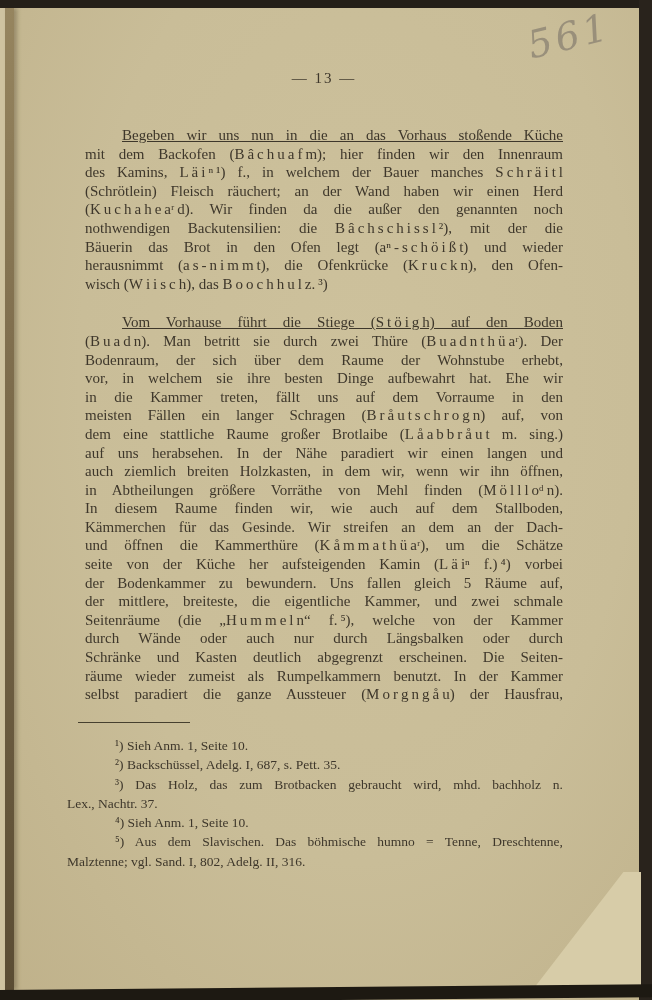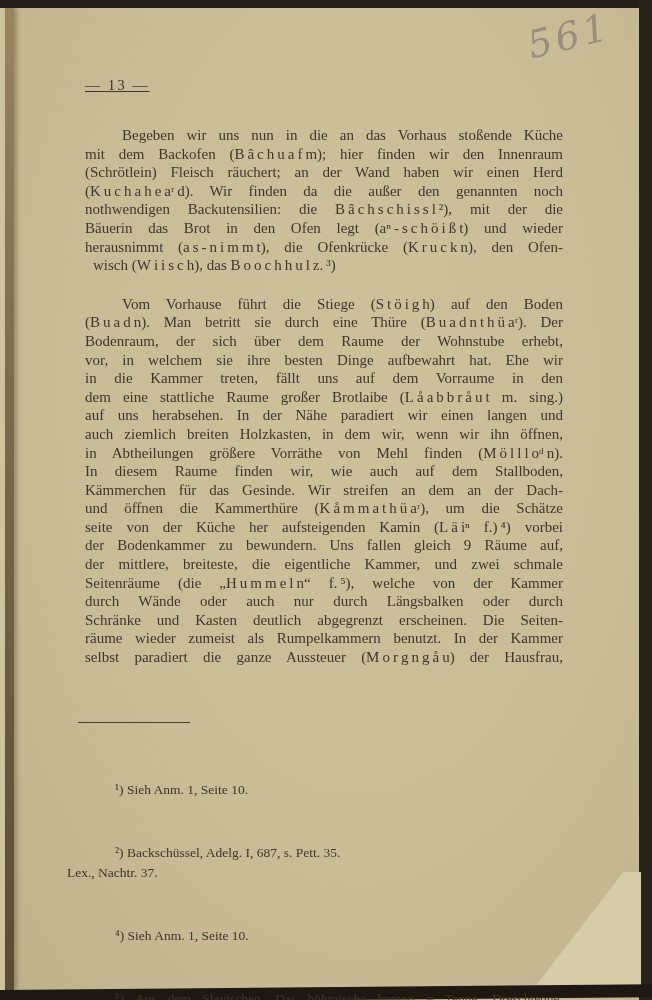--- a/index.html
+++ b/index.html
@@ -19,34 +19,34 @@
                  background:linear-gradient(180deg,#96855f 0%,#7c6b4b 40%,#5a4c33 100%);
                  box-shadow:3px 0 4px rgba(70,58,35,.35); }
   .under-page-wedge { position:absolute; right:11px; bottom:8px; width:110px; height:120px;
                  background:#d7cca8; clip-path:polygon(84% 0, 100% 0, 100% 100%, 0 100%); }
   
   .handwritten { position:absolute; left:527px; top:14px; font-style:italic; font-size:38px;
                  color:#8e8574; opacity:.8; letter-spacing:4px; transform:rotate(-14deg);
                  font-family:"DejaVu Serif", serif; }
   
   .content { position:absolute; left:85px; top:0; width:478px; }
-  .page-number { position:absolute; top:77px; width:100%; text-align:left;
-                 font-size:15px; letter-spacing:2px;text-decoration:underline; }
+  .page-number { position:absolute; top:70px; width:100%; text-align:center;
+                 font-size:15px; letter-spacing:2px; }
   .body-text { position:absolute; top:126px; width:478px; }
   .paragraph + .paragraph { margin-top:20px; }
   .line { font-size:15px; line-height:18.6px; height:18.6px; white-space:nowrap;
           text-align:justify; text-align-last:justify; }
-  .line.first { text-indent:37px; }
-  .line.last  { text-align-last:left;margin-left:8px; }
+  .line.first { text-indent:37px;text-decoration:underline; }
+  .line.last  { text-align-last:left; }
   .footnote-rule { position:absolute; top:722px; left:-7px; width:112px; height:0;
           border-top:1.6px solid #46402f; }
   .footnotes { position:absolute; top:736px; left:-18px; width:496px; }
   .fn-line { font-size:13.5px; line-height:19.3px; height:19.3px; white-space:nowrap;
           text-align:justify; text-align-last:justify; }
-  .fn-line.first { text-indent:48px;margin-top:44px; }
+  .fn-line.first { text-indent:48px; }
   .fn-line.last  { text-align-last:left; }
 </style>
 </head>
 <body>
 
 <div class="scan">
   <div class="page-left-edge"></div>
   <div class="binding-crease"></div>
   <div class="edge-top"></div>
   <div class="edge-right"></div>
@@ -55,61 +55,64 @@
 
   <div class="handwritten">561</div>
 
   <div class="content">
     <div class="page-number">— 13 —</div>
 
     <div class="body-text" id="paragraphs">
         <div class="paragraph">
           <div class="line first">Begeben wir uns nun in die an das Vorhaus stoßende Küche</div>
           <div class="line">mit dem Backofen (B â c h u a f m); hier finden wir den Innenraum</div>
+          <div class="line">des Kamins, L ä i ⁿ ¹) f., in welchem der Bauer manches S c h r ä i t l</div>
           <div class="line">(Schrötlein) Fleisch räuchert; an der Wand haben wir einen Herd</div>
           <div class="line">(K u c h a h e aʳ d). Wir finden da die außer den genannten noch</div>
           <div class="line">nothwendigen Backutensilien: die B â c h s c h i s s l ²), mit der die</div>
           <div class="line">Bäuerin das Brot in den Ofen legt (aⁿ - s c h ö i ß t) und wieder</div>
           <div class="line">herausnimmt (a s - n i m m t), die Ofenkrücke (K r u c k n), den Ofen-</div>
           <div class="line last">wisch (W i i s c h), das B o o c h h u l z. ³)</div>
         </div>
         <div class="paragraph">
           <div class="line first">Vom Vorhause führt die Stiege (S t ö i g h) auf den Boden</div>
-          <div class="line">(B u a d n). Man betritt sie durch eine Thüre (B u a d n t h ü aʳ). Der</div>
+          <div class="line">(B u a d n). Man betritt sie durch zwei Thüre (B u a d n t h ü aʳ). Der</div>
           <div class="line">Bodenraum, der sich über dem Raume der Wohnstube erhebt,</div>
           <div class="line">vor, in welchem sie ihre besten Dinge aufbewahrt hat.  Ehe wir</div>
           <div class="line">in die Kammer treten, fällt uns auf dem Vorraume in den</div>
+          <div class="line">meisten Fällen ein langer Schragen (B r å u t s c h r o g n) auf, von</div>
           <div class="line">dem eine stattliche Raume großer Brotlaibe (L å a b b r å u t m. sing.)</div>
           <div class="line">auf uns herabsehen.  In der Nähe paradiert wir einen langen und</div>
           <div class="line">auch ziemlich breiten Holzkasten, in dem wir, wenn wir ihn öffnen,</div>
           <div class="line">in Abtheilungen größere Vorräthe von Mehl finden (M ö l l l oᵈ n).</div>
           <div class="line">In diesem Raume finden wir, wie auch auf dem Stallboden,</div>
           <div class="line">Kämmerchen für das Gesinde.  Wir streifen an dem an der Dach-</div>
           <div class="line">und öffnen die Kammerthüre (K å m m a t h ü aʳ), um die Schätze</div>
           <div class="line">seite von der Küche her aufsteigenden Kamin (L ä iⁿ f.) ⁴) vorbei</div>
-          <div class="line">der Bodenkammer zu bewundern.  Uns fallen gleich 9 Räume auf,</div>
+          <div class="line">der Bodenkammer zu bewundern.  Uns fallen gleich 5 Räume auf,</div>
           <div class="line">der mittlere, breiteste, die eigentliche Kammer, und zwei schmale</div>
           <div class="line">Seitenräume (die „H u m m e l n“ f. ⁵), welche von der Kammer</div>
           <div class="line">durch Wände oder auch nur durch Längsbalken oder durch</div>
           <div class="line">Schränke und Kasten deutlich abgegrenzt erscheinen.  Die Seiten-</div>
           <div class="line">räume wieder zumeist als Rumpelkammern benutzt. In der Kammer</div>
           <div class="line">selbst paradiert die ganze Aussteuer (M o r g n g å u) der Hausfrau,</div>
         </div>
       </div>
 
     <div class="footnote-rule"></div>
 
     <div class="footnotes" id="footnotes">
         <div class="footnote">
           <div class="fn-line first last">¹) Sieh Anm. 1, Seite 10.</div>
         </div>
         <div class="footnote">
           <div class="fn-line first last">²) Backschüssel, Adelg. I, 687, s. Pett. 35.</div>
         </div>
         <div class="footnote">
+          <div class="fn-line first">³) Das Holz, das zum Brotbacken gebraucht wird, mhd. bachholz n.</div>
           <div class="fn-line last">Lex., Nachtr. 37.</div>
         </div>
         <div class="footnote">
           <div class="fn-line first last">⁴) Sieh Anm. 1, Seite 10.</div>
         </div>
         <div class="footnote">
           <div class="fn-line first">⁵) Aus dem Slavischen. Das böhmische humno = Tenne, Dreschtenne,</div>
           <div class="fn-line last">Malztenne; vgl. Sand. I, 802, Adelg. II, 316.</div>
         </div>
       </div>

